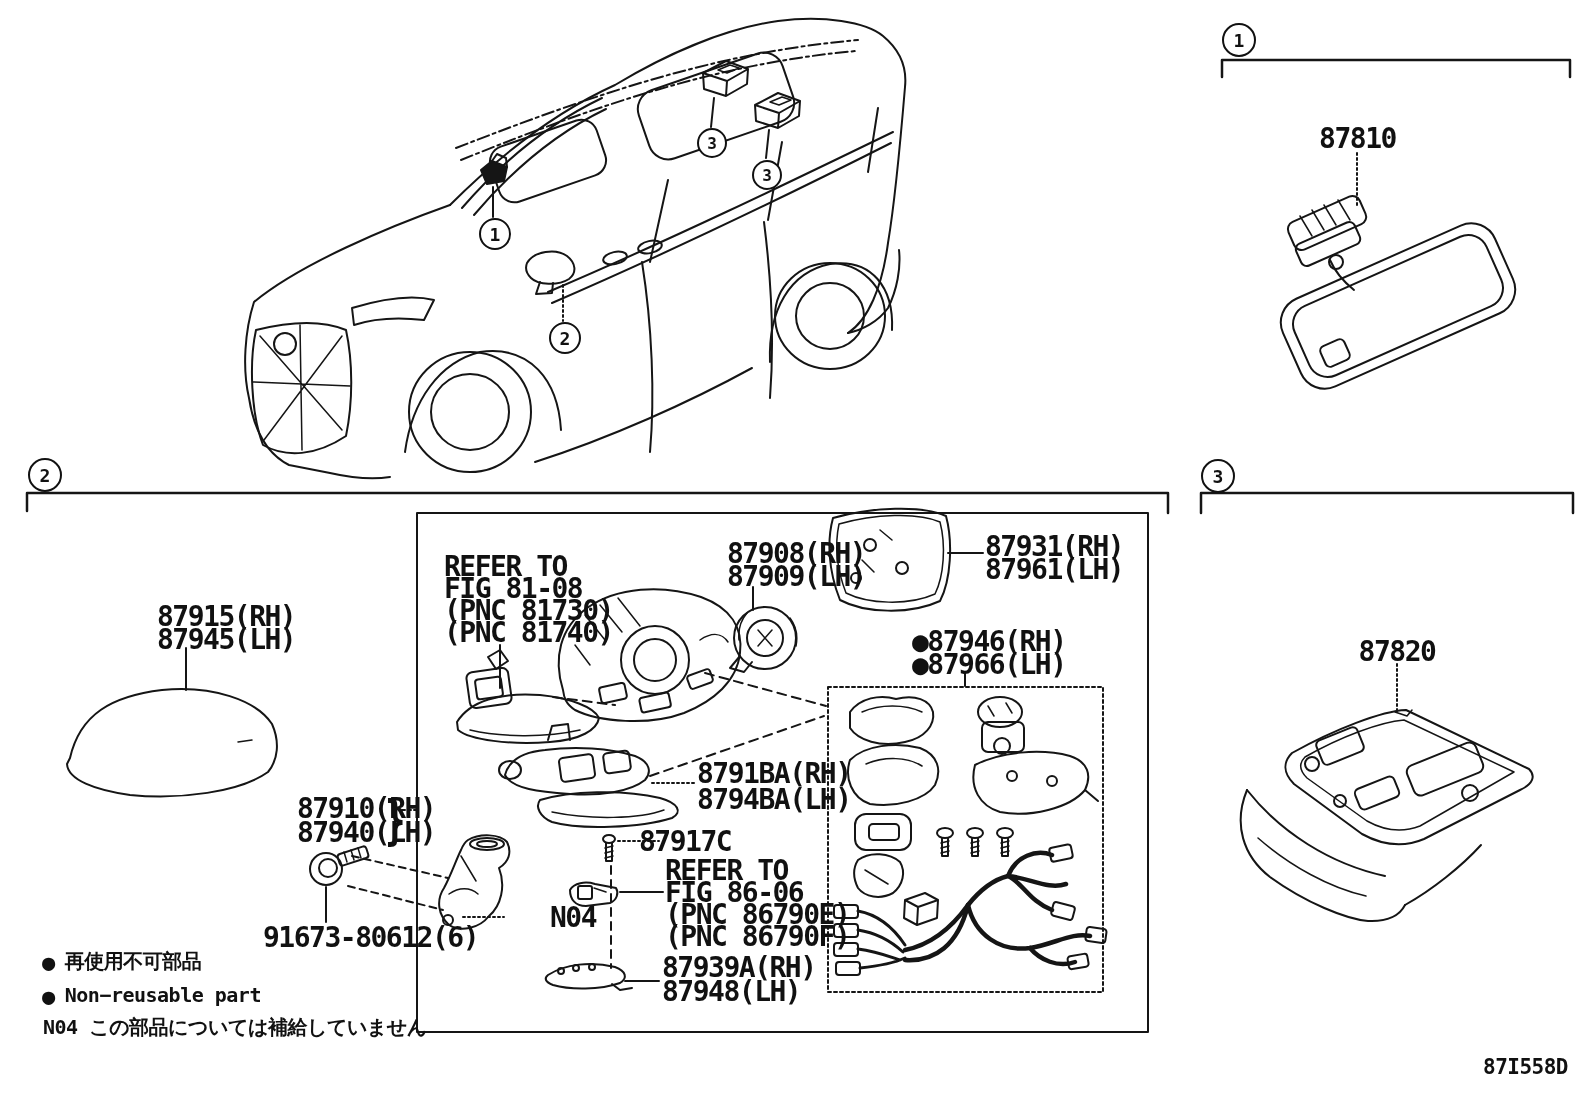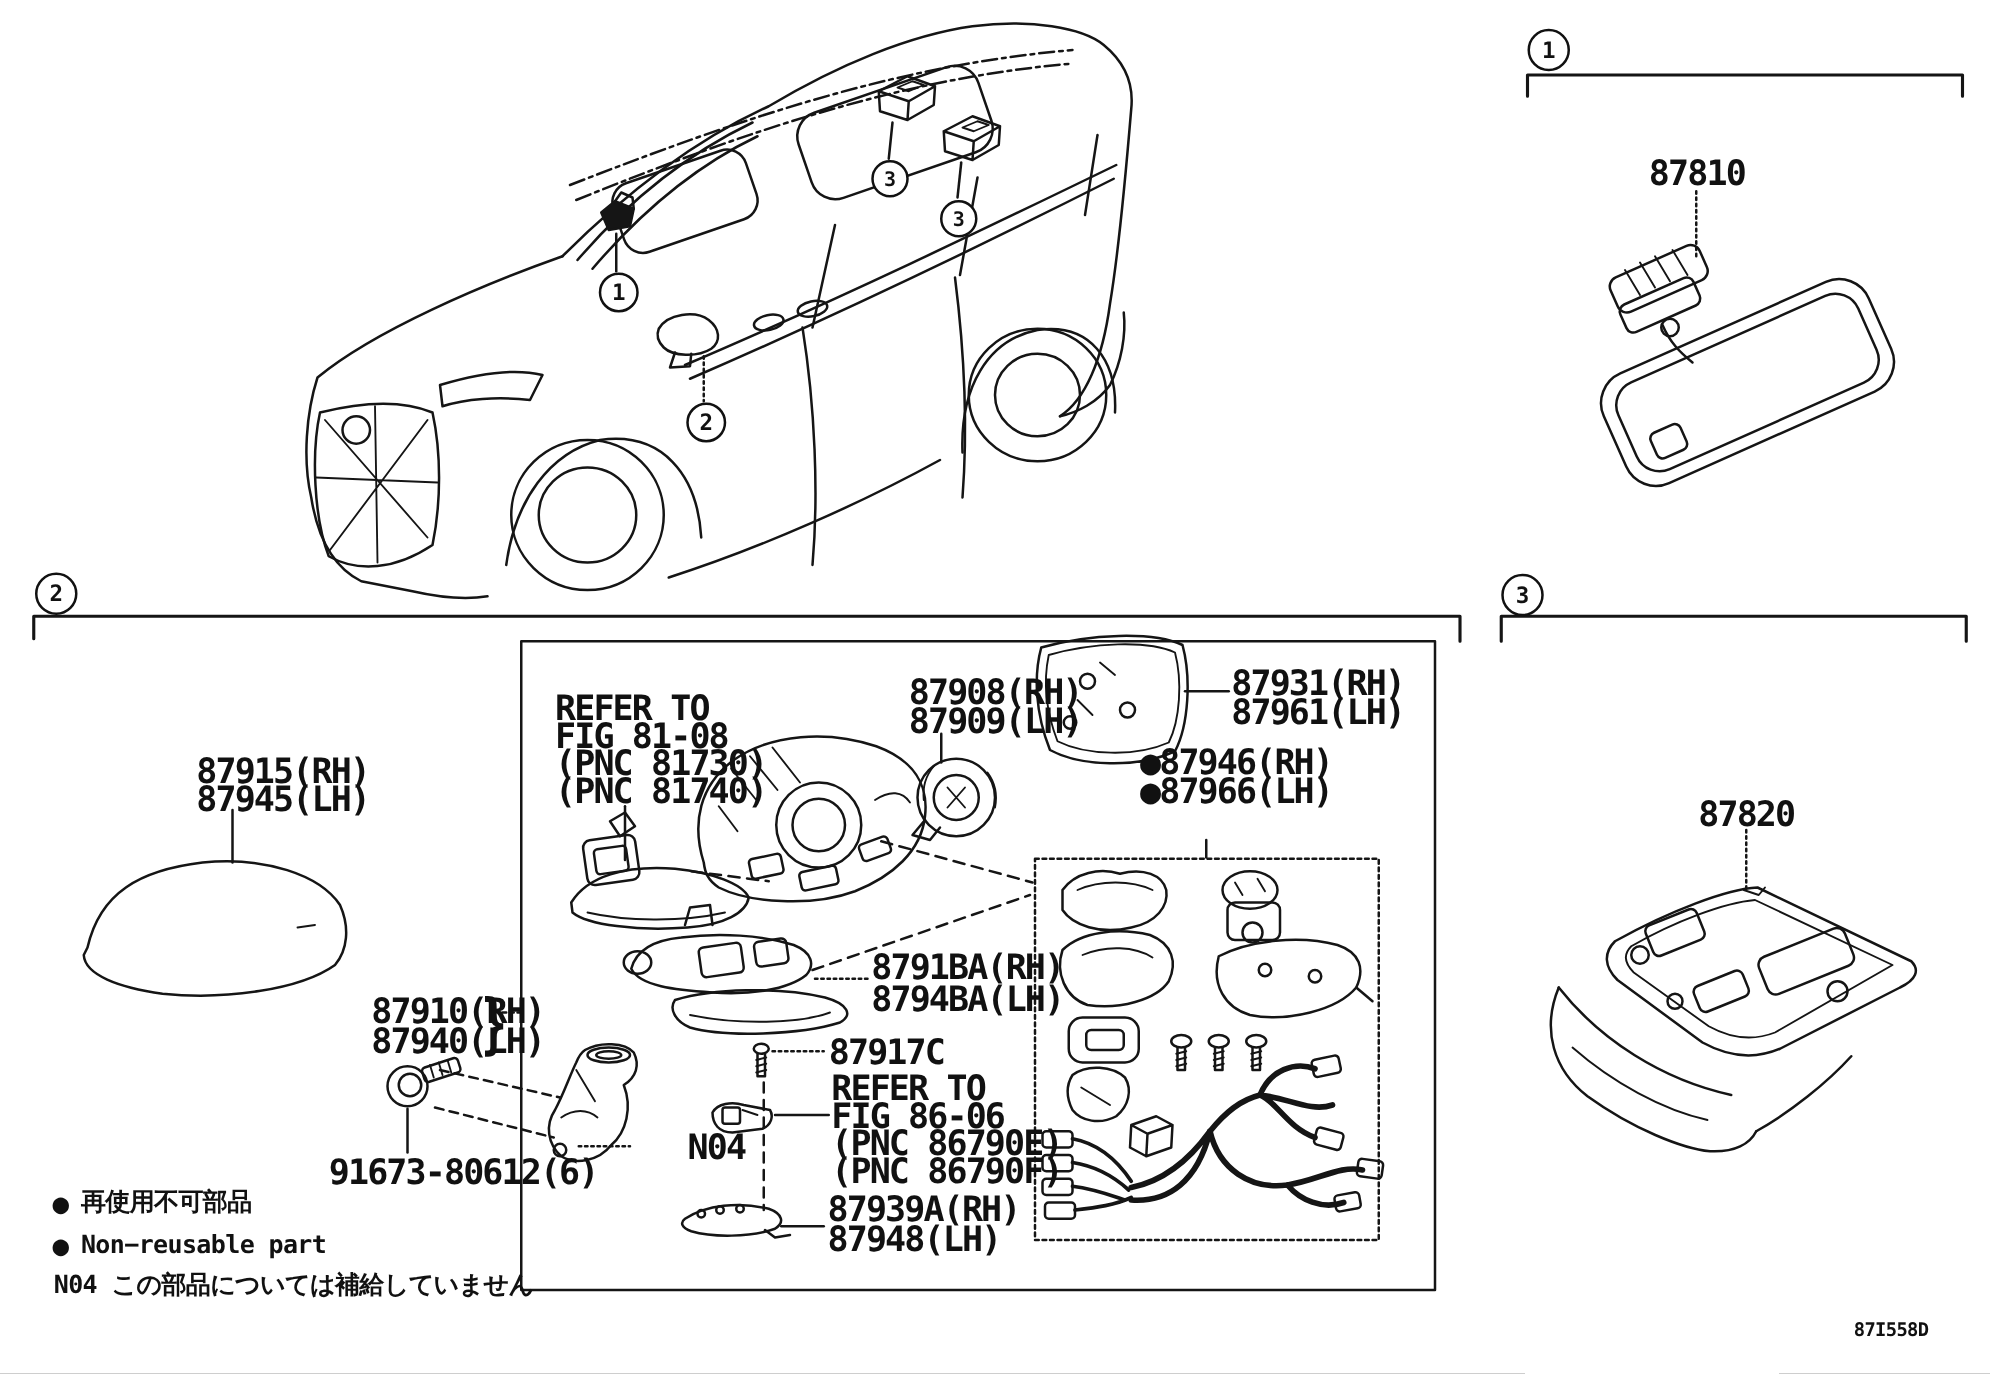--- a/index.html
+++ b/index.html
@@ -9,21 +9,21 @@
   svg.art *{vector-effect:non-scaling-stroke;}
   .lbl{position:absolute;font-weight:bold;font-size:28px;letter-spacing:-1.5px;
        line-height:23px;white-space:nowrap;color:#111;}
   .lbl div{height:23px;}
   .co{position:absolute;border:2.5px solid #111;border-radius:50%;background:#fff;
       display:flex;align-items:center;justify-content:center;
       font-weight:bold;font-size:18px;letter-spacing:0;}
   .legend-row{position:absolute;font-weight:bold;font-size:20px;letter-spacing:-0.5px;white-space:nowrap;}
   .bullet{display:inline-block;margin-right:10px;font-size:22px;vertical-align:-2px;}
   .brace{position:absolute;font-weight:bold;font-size:34px;transform:scaleY(1.55);transform-origin:center;}
-  .code{position:absolute;font-weight:bold;font-size:15px;letter-spacing:-0.5px;}
+  .code{position:absolute;font-weight:bold;font-size:21px;letter-spacing:-0.5px;}
 </style>
 </head>
 <body>
 
 <div class="stage">
 
 <svg class="art" width="1592" height="1099" viewBox="0 0 1592 1099" fill="none" stroke="#151515" stroke-width="2" stroke-linecap="round" stroke-linejoin="round">
 
   <g stroke-width="2.5">
     <path d="M1222,77 L1222,60 L1570,60 L1570,77"></path>
@@ -349,31 +349,31 @@
 <div class="lbl" style="left:727px;top:542px;">
   <div>87908(RH)</div>
   <div>87909(LH)</div>
 </div>
 
 <div class="lbl" style="left:985px;top:535px;">
   <div>87931(RH)</div>
   <div>87961(LH)</div>
 </div>
 
-<div class="lbl" style="left:912px;top:598px;">
+<div class="lbl" style="left:912px;top:630px;">
   <div><span>●</span><span>87946(RH)</span></div>
   <div><span>●</span><span>87966(LH)</span></div>
 </div>
 
 <div class="lbl" style="left:697px;top:761px;line-height:26px;">
   <div style="height:26px;">8791BA(RH)</div>
   <div style="height:26px;">8794BA(LH)</div>
 </div>
 
-<div class="lbl" style="left:663px;top:830px;text-align:center;">87917C</div>
+<div class="lbl" style="left:639px;top:830px;text-align:center;">87917C</div>
 
 <div class="lbl" style="left:665px;top:860px;line-height:22px;">
   <div style="height:22px;">REFER TO</div>
   <div style="height:22px;">FIG 86-06</div>
   <div style="height:22px;">(PNC 86790E)</div>
   <div style="height:22px;">(PNC 86790F)</div>
 </div>
 
 <div class="lbl" style="left:662px;top:956px;line-height:24px;">
   <div style="height:24px;">87939A(RH)</div>

